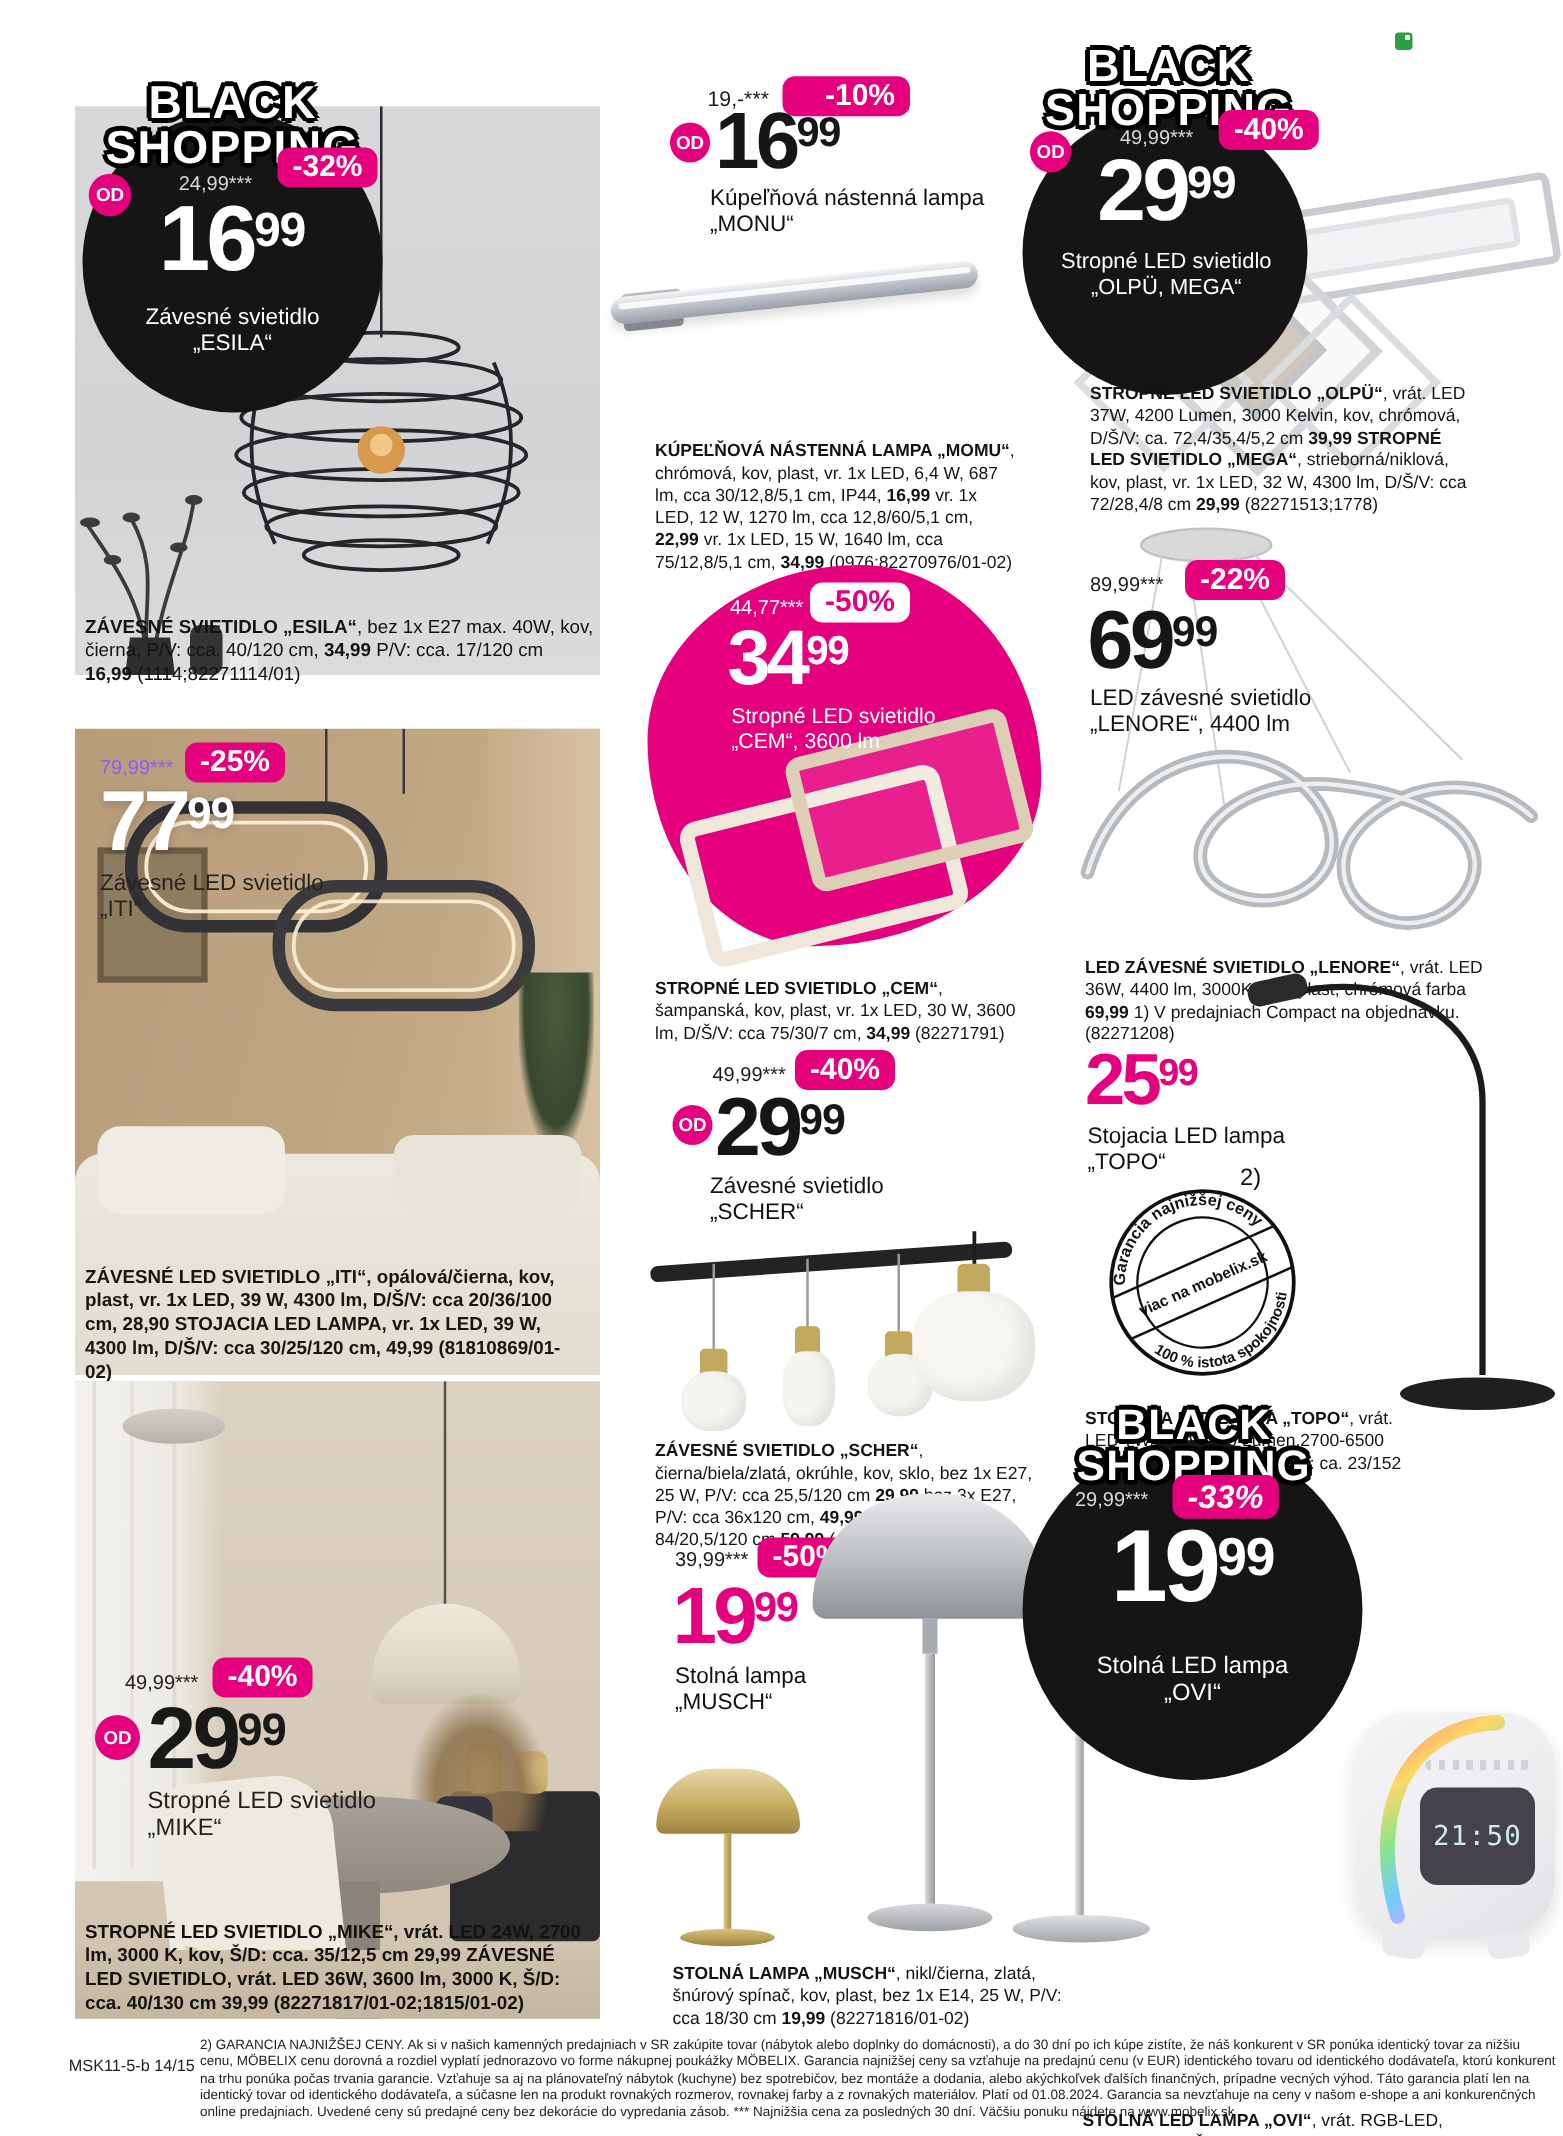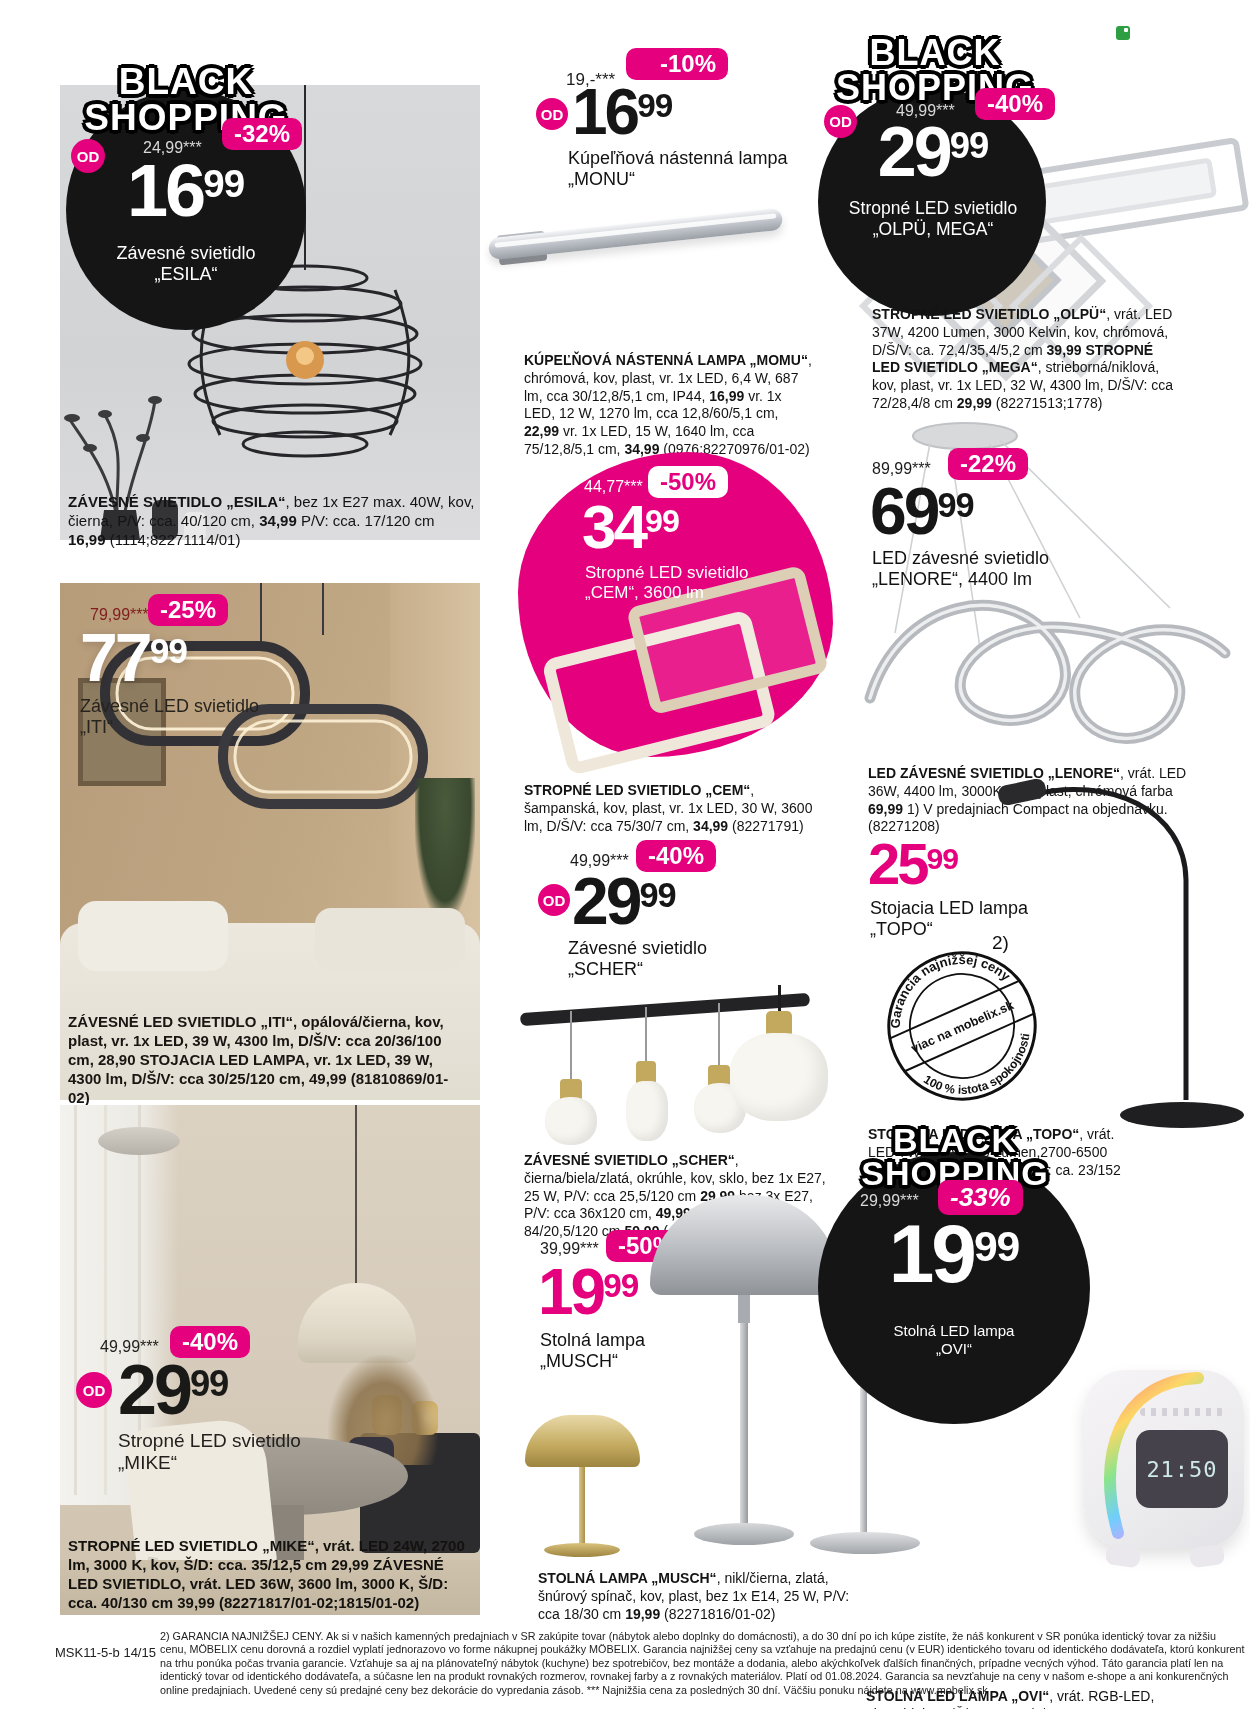--- a/index.html
+++ b/index.html
@@ -69,21 +69,21 @@
   <div class="price t-white center" style="left:98px;top:158px;width:175px;font-size:74px;">
     <span>16</span><span class="dec">99</span>
   </div>
   <div class="plabel t-white center" style="left:96px;top:243px;width:180px;">
     <div>Závesné svietidlo</div>
       <div>„ESILA“</div>
   </div>
   <div class="desc" style="left:68px;top:492px;width:408px;font-size:15px;"><b>ZÁVESNÉ SVIETIDLO „ESILA“</b><span>, bez 1x E27 max. 40W, kov, čierna, P/V: cca. 40/120 cm, </span><b>34,99</b><span> P/V: cca. 17/120 cm </span><b>16,99</b><span> (1114;82271114/01)</span></div>
 
   <div class="old" style="left:566px;top:70px;font-size:17px;">19,-***</div>
-  <div class="badge" style="left:626px;top:48px;padding-left:34px;">-10%</div>
+  <div class="badge" style="left:626px;top:61px;padding-left:34px;">-10%</div>
   <div class="od" style="left:536px;top:98px;width:32px;height:32px;">OD</div>
   <div class="price" style="left:572px;top:84px;font-size:64px;color:#161616;">
     <span>16</span><span class="dec">99</span>
   </div>
   <div class="plabel" style="left:568px;top:148px;width:250px;">
     <div>Kúpeľňová nástenná lampa</div>
       <div>„MONU“</div>
   </div>
   <div class="abs" style="left:488px;top:195px;width:300px;height:90px;">
     <div class="abs" style="left:10px;top:38px;width:48px;height:30px;background:linear-gradient(180deg,#b9bdc2,#8e9297);border-radius:4px;transform:rotate(-6deg);"></div>
@@ -247,21 +247,21 @@
       <rect x="10" y="15" width="200" height="95" rx="46" stroke="#323236" stroke-width="10"></rect>
       <rect x="22" y="27" width="176" height="71" rx="35" stroke="#fff4da" stroke-width="3" opacity=".9"></rect>
       <rect x="128" y="78" width="200" height="95" rx="46" stroke="#3a3a3e" stroke-width="10"></rect>
       <rect x="140" y="90" width="176" height="71" rx="35" stroke="#fff4da" stroke-width="3" opacity=".85"></rect>
     </svg>
     <div class="abs" style="left:355px;top:195px;width:60px;height:140px;background:radial-gradient(ellipse at 50% 20%, #4a5a3c 0%, #39482e 60%, transparent 75%);"></div>
     <div class="abs" style="left:0;top:340px;width:420px;height:177px;background:linear-gradient(180deg,#ece8de 0%,#e2ddd1 100%);border-radius:22px 22px 0 0;"></div>
     <div class="abs" style="left:18px;top:318px;width:150px;height:70px;background:#efece3;border-radius:18px;"></div>
     <div class="abs" style="left:255px;top:325px;width:150px;height:62px;background:#e8e4da;border-radius:16px;"></div>
   </div>
-  <div class="old" style="left:90px;top:606px;color:#7f1d1d;">79,99***</div>
+  <div class="old" style="left:80px;top:606px;color:#8b5cf6;">79,99***</div>
   <div class="badge" style="left:148px;top:594px;text-align:right;">-25%</div>
   <div class="price t-white" style="left:80px;top:628px;font-size:68px;text-shadow:0 2px 8px rgba(0,0,0,.18);">
     <span>77</span><span class="dec">99</span>
   </div>
   <div class="plabel" style="left:80px;top:696px;width:220px;color:#27241f;">
     <div>Závesné LED svietidlo</div>
       <div>„ITI“</div>
   </div>
   <div class="desc" style="left:68px;top:1012px;width:400px;font-size:15px;font-weight:700;color:#181512;"><b>ZÁVESNÉ LED SVIETIDLO „ITI“</b><span>, opálová/čierna, kov, plast, vr. 1x LED, 39 W, 4300 lm, D/Š/V: cca 20/36/100 cm, </span><b>28,90 STOJACIA LED LAMPA</b><span>, vr. 1x LED, 39 W, 4300 lm, </span><b>D/Š/V: cca 30/25/120 cm, 49,99</b><span> (81810869/01-02)</span></div>
 
@@ -300,21 +300,21 @@
   <div class="bs-circle" style="left:818px;top:1152px;width:272px;height:272px;"></div>
   <div class="bs-title" style="left:830px;top:1124px;width:250px;font-size:34px;">
     <div>BLACK</div>
       <div>SHOPPING</div>
   </div>
   <div class="old t-grey" style="left:860px;top:1192px;">29,99***</div>
   <div class="badge" style="left:938px;top:1180px;font-size:26px;font-style:italic;">-33%</div>
   <div class="price t-white center" style="left:854px;top:1218px;width:200px;font-size:82px;">
     <span>19</span><span class="dec">99</span>
   </div>
-  <div class="plabel t-white center" style="left:858px;top:1322px;width:192px;font-size:15px;">
+  <div class="plabel t-white center" style="left:858px;top:1322px;width:192px;font-size:19px;">
     <div>Stolná LED lampa</div>
       <div>„OVI“</div>
   </div>
   <div class="abs" style="left:1078px;top:1368px;width:172px;height:225px;">
     <div class="abs" style="left:6px;top:2px;width:160px;height:178px;background:linear-gradient(145deg,#f6f4f7 0%,#ecebee 60%,#e2e1e5 100%);border-radius:42px;box-shadow:0 8px 16px rgba(0,0,0,.12);"></div>
     <svg class="abs" style="left:0;top:0;" width="172" height="190" viewBox="0 0 172 190" fill="none">
       <defs>
         <linearGradient id="rbow" x1="0" y1="0" x2="0.4" y2="1">
           <stop offset="0" stop-color="#ff6a6a"></stop>
             <stop offset=".3" stop-color="#ffd34d"></stop>

